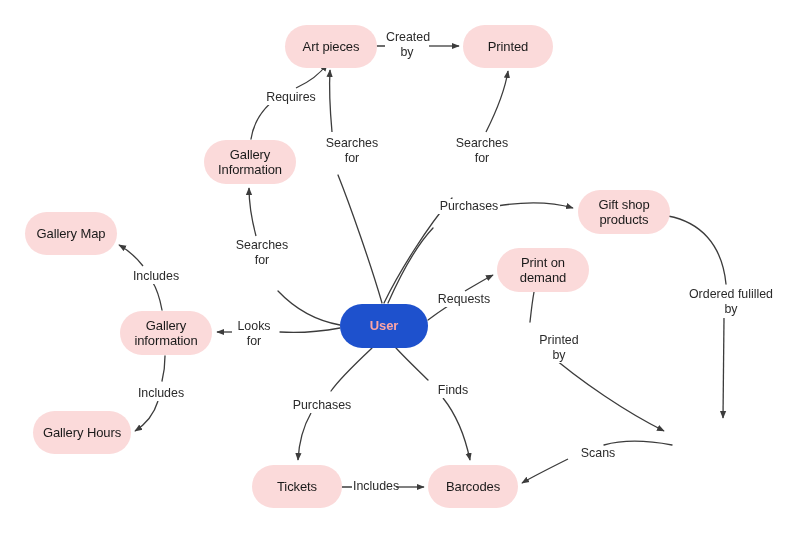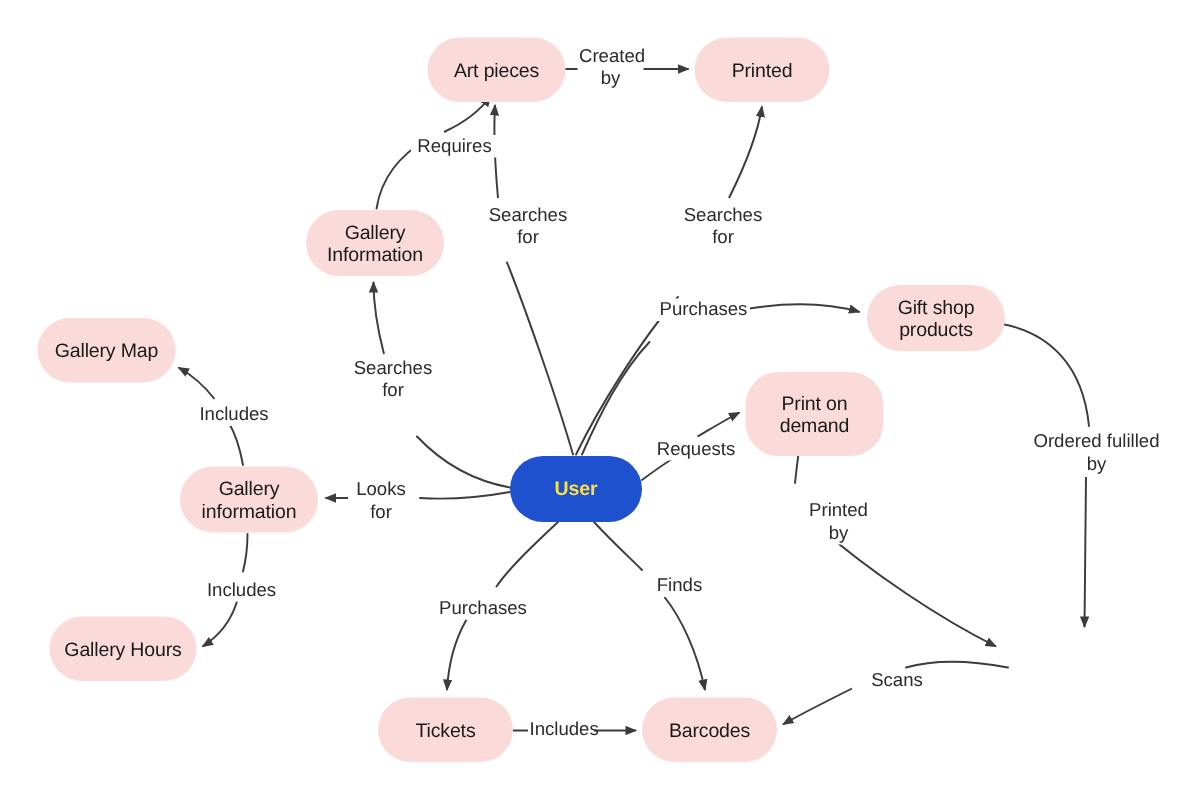--- a/index.html
+++ b/index.html
@@ -36,21 +36,21 @@
     white-space: pre-line;
     z-index: 5;
   }
   .node.pink {
     background: #fbdada;
     color: #1a1a1a;
     font-weight: 400;
   }
   .node.blue {
     background: #1e51cd;
-    color: #fde047;
+    color: #fca5a5;
     font-weight: 700;
   }
   .edge-label {
     position: absolute;
     font-size: 12.4px;
     line-height: 15px;
     color: #2b2b2b;
     text-align: center;
     white-space: pre-line;
     z-index: 4;
@@ -136,21 +136,21 @@
 
   <div class="node pink" style="left:578px; top:190px; width:92px; height:44px;">
     <span>Gift shop
 products</span>
   </div>
 
   <div class="node pink" style="left:25px; top:212px; width:92px; height:43px;">
     <span>Gallery Map</span>
   </div>
 
-  <div class="node pink" style="left:497px; top:248px; width:92px; height:56px;">
+  <div class="node pink" style="left:497px; top:248px; width:92px; height:44px;">
     <span>Print on
 demand</span>
   </div>
 
   <div class="node pink" style="left:120px; top:311px; width:92px; height:44px;">
     <span>Gallery
 information</span>
   </div>
 
   <div class="node blue" style="left:340px; top:304px; width:88px; height:44px;">
@@ -166,21 +166,21 @@
     <span>Tickets</span>
   </div>
 
   <div class="node pink" style="left:428px; top:465px; width:90px; height:43px;">
     <span>Barcodes</span>
   </div>
 
   <div class="edge-label" style="left:385px; top:30px; width:44px;">Created
 by</div>
 
-  <div class="edge-label" style="left:262px; top:90px; width:58px;margin-left:12px;">Requires</div>
+  <div class="edge-label" style="left:262px; top:90px; width:58px;">Requires</div>
 
   <div class="edge-label" style="left:322px; top:136px; width:60px;">Searches
 for</div>
 
   <div class="edge-label" style="left:452px; top:136px; width:60px;">Searches
 for</div>
 
   <div class="edge-label" style="left:438px; top:199px; width:62px;">Purchases</div>
 
   <div class="edge-label" style="left:435px; top:292px; width:58px;">Requests</div>

